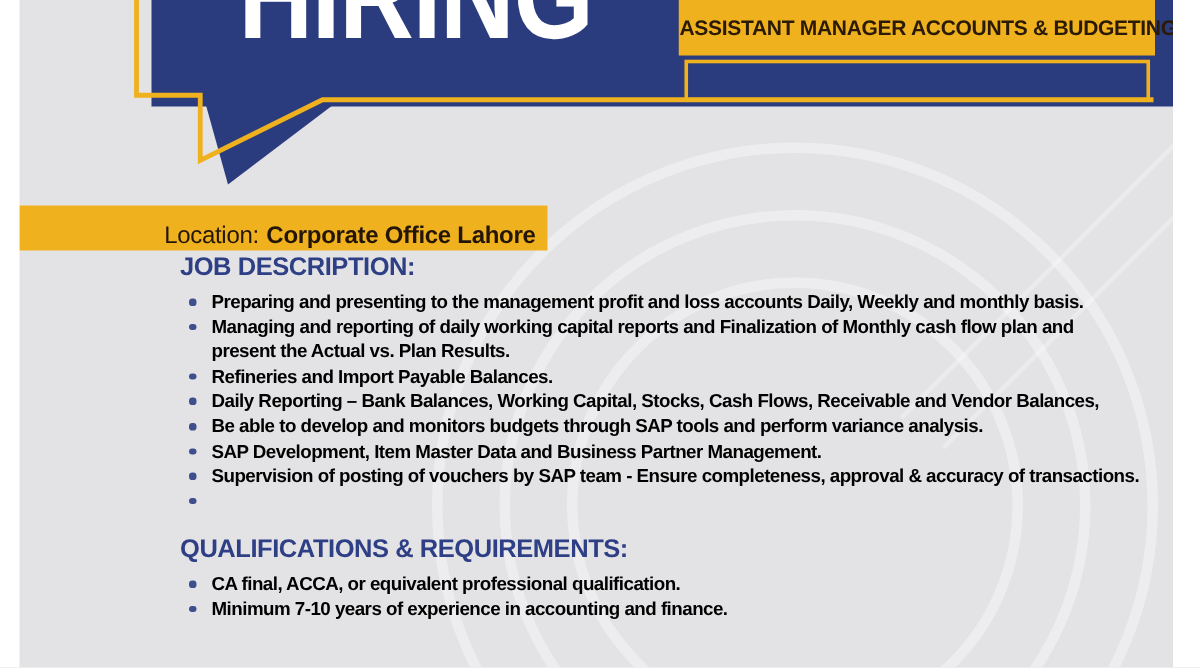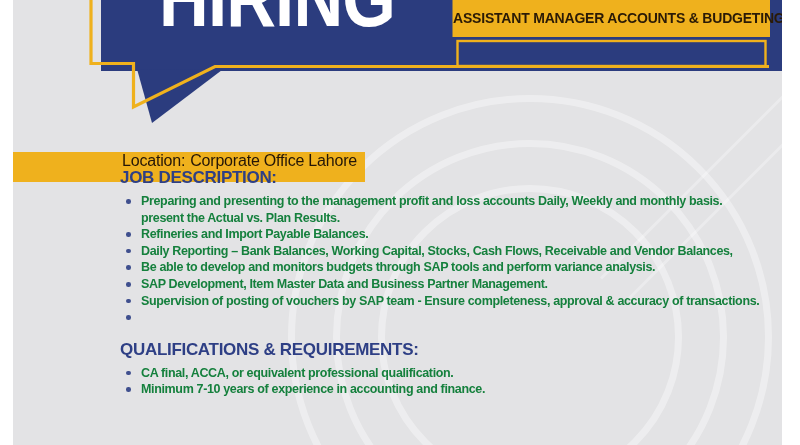--- a/index.html
+++ b/index.html
@@ -28,42 +28,42 @@
 
   
   .ribbon-text{
     position:absolute;left:440px;top:10px;width:317px;text-align:center;
     font-size:14px;font-weight:800;letter-spacing:-0.2px;color:#2a1a06;
     white-space:nowrap;
   }
 
   
   .location-banner{
-    position:absolute;left:0;top:152px;width:352px;height:30px;
+    position:absolute;left:0;top:137px;width:352px;height:30px;
     background:var(--yellow,#efb11d);
-    display:flex;align-items:flex-start;justify-content:flex-end;
+    display:flex;align-items:flex-end;justify-content:flex-end;
     padding-right:8px;box-sizing:border-box;
     font-size:16px;color:#241607;letter-spacing:-0.2px;white-space:nowrap;
   }
   .location-banner .loc-label{font-weight:500;margin-right:5px;}
-  .location-banner .loc-value{font-weight:400;}
+  .location-banner .loc-value{font-weight:700;}
 
   
   .content{position:absolute;left:107px;top:168px;width:665px;}
   .section-heading{
     font-size:17px;font-weight:800;color:var(--headblue,#2e3f85);
     letter-spacing:-0.3px;white-space:nowrap;
   }
   .bullet-list{margin-top:5px;}
   .row{display:flex;height:16.6px;line-height:16.6px;}
   .bullet{width:21px;flex:0 0 21px;display:flex;padding-left:6px;box-sizing:border-box;align-items:center;}
   .dot{width:4.5px;height:4.5px;border-radius:50%;background:#3f4f8e;display:block;}
   .row.no-bullet .dot{visibility:hidden;}
   .line-text{
-    font-size:12.5px;font-weight:700;color:#15803d;
+    font-size:12.5px;font-weight:700;color:#000000;
     letter-spacing:-0.35px;white-space:nowrap;
   }
   .section + .section{margin-top:14px;}
 
   
   .right-strip{position:absolute;right:0;top:0;width:31px;height:445px;background:#ffffff;z-index:6;}
 </style>
 </head>
 <body>
 
@@ -103,20 +103,26 @@
       <div class="section-heading">JOB DESCRIPTION:</div>
       <div class="bullet-list">
 
           <div class="row">
             <span class="bullet">
               <span class="dot"></span>
             </span>
             <span class="line-text">Preparing and presenting to the management profit and loss accounts Daily, Weekly and monthly basis.</span>
           </div>
 
+          <div class="row">
+            <span class="bullet">
+              <span class="dot"></span>
+            </span>
+            <span class="line-text">Managing and reporting of daily working capital reports and Finalization of Monthly cash flow plan and</span>
+          </div>
 
           <div class="row no-bullet">
             <span class="bullet">
               <span class="dot"></span>
             </span>
             <span class="line-text">present the Actual vs. Plan Results.</span>
           </div>
 
           <div class="row">
             <span class="bullet">

